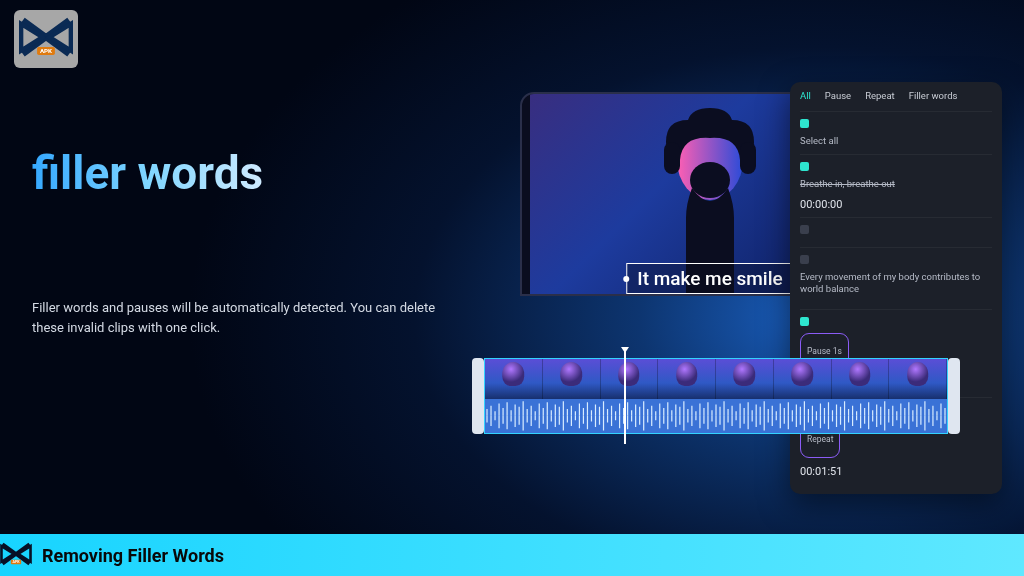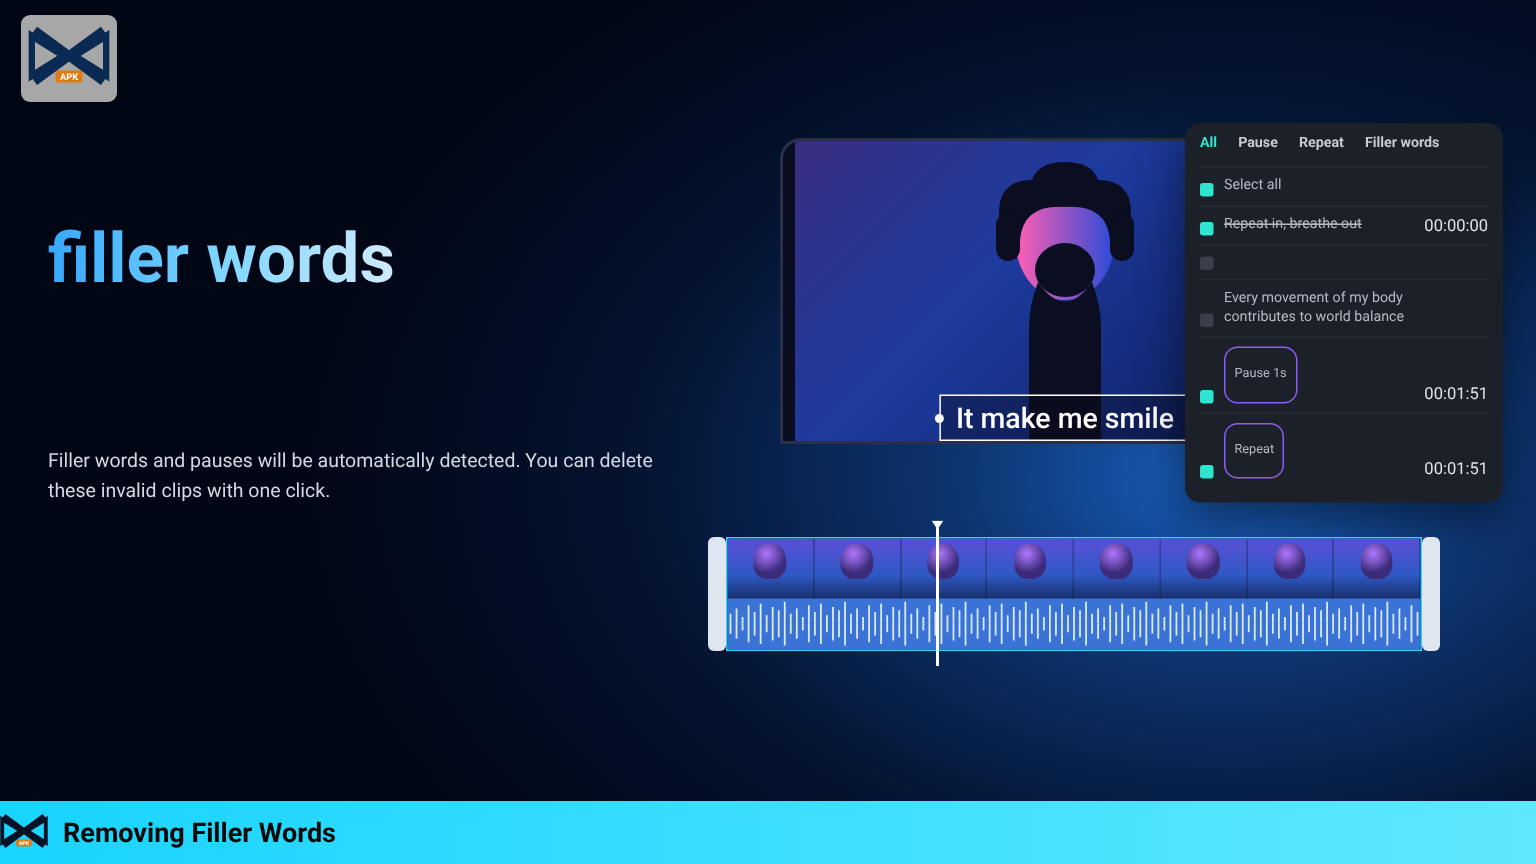--- a/index.html
+++ b/index.html
@@ -54,24 +54,24 @@
   }
   .caption::before { left:-4px; } .caption::after { right:-4px; }
 
   .panel {
     position: absolute; top: 82px; left: 790px;
     width: 212px; padding: 8px 10px 10px;
     background: #1c2029; border-radius: 10px;
     box-shadow: 0 10px 30px rgba(0,0,0,.5);
     color: #c8ccd4; font-size: 9.5px;
   }
-  .panel-tabs { display: flex; gap: 14px; margin-bottom: 10px; font-weight: bold; }
+  .panel-tabs { display: flex; gap: 14px; margin-bottom: 10px; }
   .panel-tabs span { cursor: pointer; }
   .panel-tabs .active { color: #2ee5cf; }
-  .panel-row { display: flex; align-items: flex-end; gap: 7px; padding: 6px 0; border-top: 1px solid rgba(255,255,255,.05); }
+  .panel-row { display: flex; align-items: flex-start; gap: 7px; padding: 6px 0; border-top: 1px solid rgba(255,255,255,.05); flex-direction: column; }
   .panel-row:first-of-type { border-top:none; }
   .chk { width:9px; height:9px; border-radius:2px; background:#2ee5cf; flex-shrink:0; margin-top:1px; }
   .chk.off { background:#3a3f4d; }
   .row-text { flex:1; line-height:1.35; color:#b5bac6; }
   .row-text .strike { text-decoration: line-through; }
   .pill { display:inline-block; border:1px solid #8b5cf6; border-radius:9px; padding:12px 6px; font-size:8.5px; }
   .row-time { color:#dfe3ea; font-size:11px; }
 
   .timeline {
     position: absolute; top: 358px; left: 472px;
@@ -142,21 +142,21 @@
     <span>Pause</span>
     <span>Repeat</span>
     <span>Filler words</span>
   </div>
   <div class="panel-row">
     <div class="chk"></div>
     <div class="row-text">Select all</div>
   </div>
   <div class="panel-row">
     <div class="chk"></div>
-    <div class="row-text"><span class="strike">Repeat in, breathe out</span></div>
+    <div class="row-text"><span class="strike">Breathe in, breathe out</span></div>
     <div class="row-time">00:00:00</div>
   </div>
   <div class="panel-row">
     <div class="chk off"></div>
     <div class="row-time"></div>
   </div>
   <div class="panel-row">
     <div class="chk off"></div>
     <div class="row-text dim">Every movement of my body contributes to world balance</div>
     <div class="row-time"></div>

